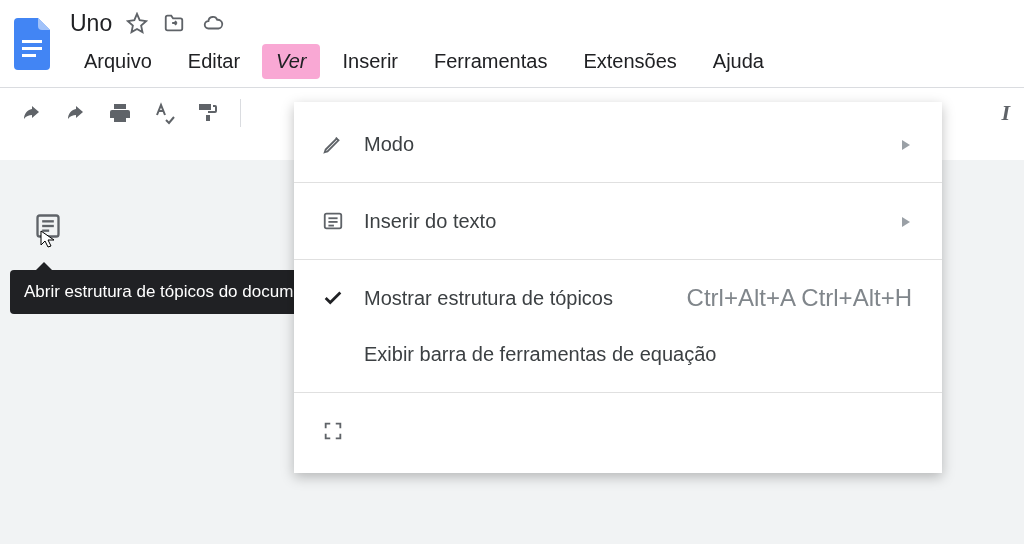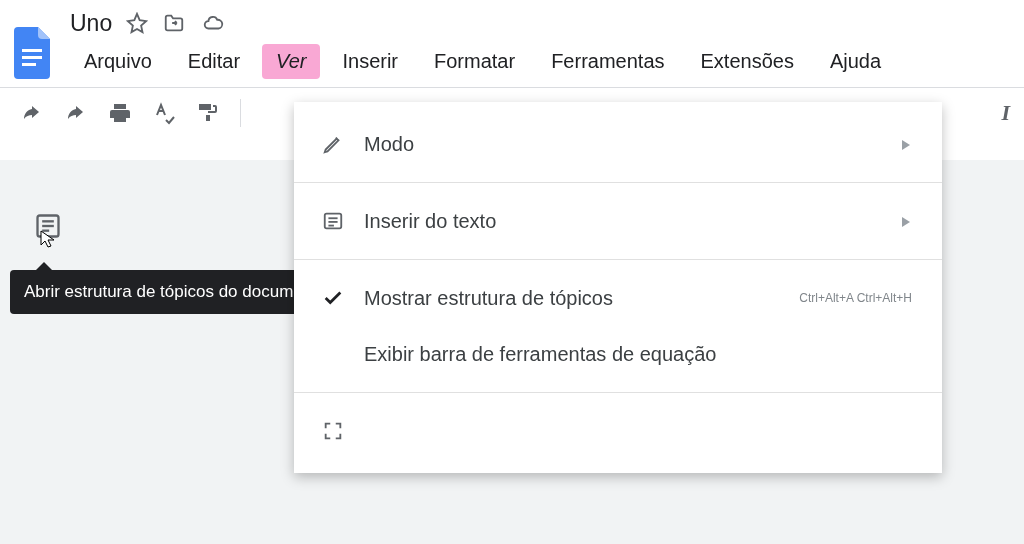--- a/index.html
+++ b/index.html
@@ -1,19 +1,19 @@
 <!DOCTYPE html>
 <html><head>
 <meta charset="utf-8">
 <style>
   * { box-sizing: border-box; margin: 0; padding: 0; font-family: Arial, "Helvetica Neue", sans-serif; }
   body { width: 1024px; height: 544px; background: #fff; overflow: hidden; position: relative; }
 
   
-  .header { display: flex; align-items: flex-end; padding: 8px 12px 0 12px; }
+  .header { display: flex; align-items: center; padding: 8px 12px 0 12px; }
   .docs-logo { width: 40px; height: 52px; margin-right: 18px; display:flex; align-items:center; justify-content:center; }
   .docs-logo svg { width: 40px; height: 52px; }
 
   .title-area { display:flex; flex-direction:column; }
   .title-row { display:flex; align-items:center; gap: 14px; height: 30px; }
   .doc-title { font-size: 23px; color:#202124; }
   .title-icon { color:#5f6368; display:flex; align-items:center; justify-content:center; }
 
   .menu-bar { display:flex; gap: 8px; margin-top: 6px; }
   .menu-item { font-size: 20px; color:#202124; padding: 6px 14px; border-radius:4px; cursor:pointer; }
@@ -34,21 +34,21 @@
 
   
   .tooltip { position:absolute; left:10px; top:110px; background:#202124; color:#fff; font-size:17px; padding:12px 14px; border-radius:4px; }
   .tooltip::before { content:""; position:absolute; left:26px; top:-8px; border:8px solid transparent; border-bottom-color:#202124; border-top:none; }
 
   
   .dropdown { position:absolute; left:294px; top:102px; width:648px; background:#fff; box-shadow: 0 4px 12px rgba(0,0,0,0.25); padding: 14px 0; }
   .dd-row { display:flex; align-items:center; height:56px; padding: 0 30px 0 22px; font-size:20px; color:#3c4043; }
   .dd-row .dd-icon { width:34px; display:flex; justify-content:center; color:#5f6368; }
   .dd-row .dd-label { margin-left: 14px; flex:1; }
-  .dd-row .dd-shortcut { color:#80868b; font-size:12px;text-align:center; }
+  .dd-row .dd-shortcut { color:#80868b; font-size:24px;text-align:center; }
   .dd-row .dd-arrow { color:#80868b; }
   .dd-sep { height:1px; background:#e0e0e0; margin: 10px 0; }
 </style>
 </head>
 <body>
 
 <div class="header">
   <div class="docs-logo">
     <svg viewBox="0 0 40 52">
         <path fill="#4285f4" d="M6 0h20l12 12v36a4 4 0 0 1-4 4H6a4 4 0 0 1-4-4V4a4 4 0 0 1 4-4z"></path>
@@ -78,21 +78,20 @@
             <path d="M18 18H7a4 4 0 0 1 0-8 5 5 0 0 1 9.6-1.5A3.5 3.5 0 0 1 18 18z"></path>
           </svg>
       </span>
     </div>
 
     <div class="menu-bar">
       <div class="menu-item">Arquivo</div>
       <div class="menu-item">Editar</div>
       <div class="menu-item active">Ver</div>
       <div class="menu-item">Inserir</div>
-      <div class="menu-item">Formatar</div>
       <div class="menu-item">Ferramentas</div>
       <div class="menu-item">Extensões</div>
       <div class="menu-item">Ajuda</div>
     </div>
   </div>
 </div>
 
 <div class="toolbar-wrap">
   <div class="tb-btn">
     <svg width="24" height="24" viewBox="0 0 24 24" fill="#5f6368">

